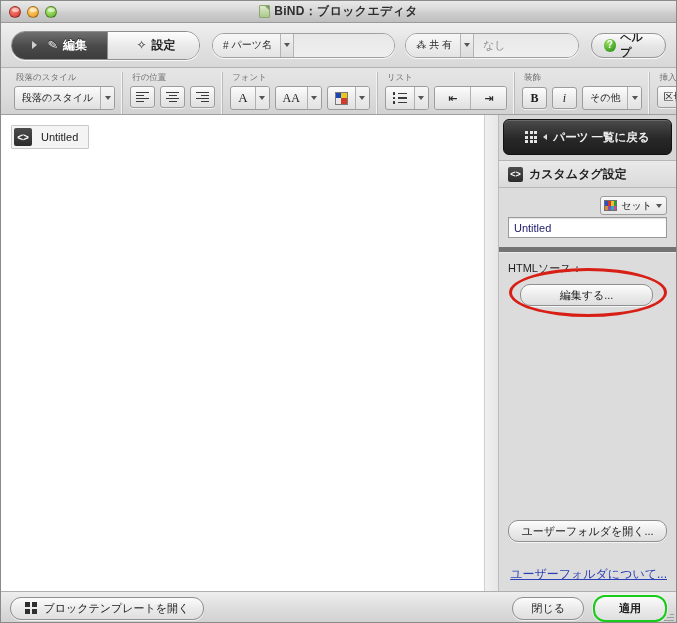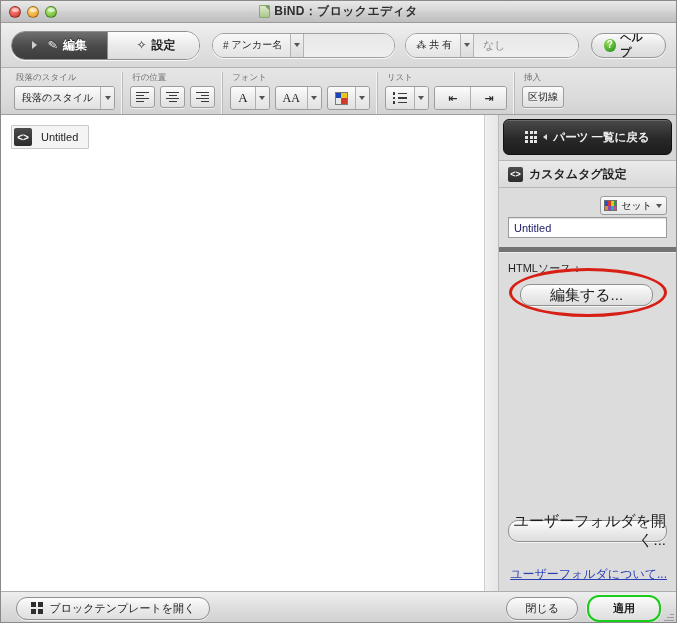--- a/index.html
+++ b/index.html
@@ -392,21 +392,21 @@
     padding: 9px 11px 16px 9px;
   }
   .html-label { font-size: 11px; color:#1f1f1f; margin-bottom: 8px; }
   .pill-btn {
     height: 20px;
     margin: 0 12px;
     border: 1px solid #8f8f8f;
     border-radius: 10px;
     background: linear-gradient(to bottom, #fdfdfd, #ececec 50%, #dedede);
     display:flex;align-items:center;justify-content:center;
-    font-size: 15px; color:#1c1c1c;
+    font-size: 11px; color:#1c1c1c;
     box-shadow: 0 1px 0 rgba(255,255,255,.7);
   }
   .annot-ellipse {
     position: absolute;
     left: 10px; top: 16px;
     width: 152px; height: 43px;
     border: 3.5px solid #d81f16;
     border-radius: 50%;
     pointer-events: none;
   }
@@ -426,21 +426,21 @@
     text-decoration: underline;
   }
 
   
   .footer {
     position: relative;
     height: 33px;
     background: linear-gradient(to bottom, #eeeeee, #dcdcdc 55%, #d0d0d0);
     border-top: 1px solid #aeaeae;
     display:flex; align-items:center;
-    padding: 0 15px;
+    padding: 0 9px;
     box-sizing: border-box;
     gap: 12px;
   }
   .foot-pill {
     display:flex;align-items:center;gap:7px;
     height: 21px; padding: 0 14px;
     border: 1px solid #8f8f8f; border-radius: 11px;
     background: linear-gradient(to bottom,#fcfcfc,#ebebeb 50%,#dfdfdf);
     font-size: 11px; color:#1c1c1c;
     box-shadow: 0 1px 0 rgba(255,255,255,.7);
@@ -499,21 +499,21 @@
       </div>
       <div class="seg off">
         <span class="gear-ico">✧</span>
         <span>設定</span>
       </div>
     </div>
 
     <div class="combo" style="width:186px; margin-left:12px;">
       <div class="combo-btn">
         <span>#</span>
-        <span>アンカー名</span>
+        <span>パーツ名</span>
       </div>
       <div class="combo-caret">
           <i class="caret"></i>
         </div>
       <div class="combo-field"></div>
     </div>
 
     <div class="combo" style="width:176px; margin-left:10px;">
       <div class="combo-btn">
         <span>⁂</span>
@@ -634,20 +634,33 @@
           <div>
               <span class="indent-ico">⇤</span>
             </div>
           <div>
               <span class="indent-ico">⇥</span>
             </div>
         </div>
       </div>
     </div>
 
+    <div class="grp sep">
+      <div class="grp-label">装飾</div>
+      <div class="grp-row">
+        <div class="btn" style="min-width:25px;font-weight:bold;font-family:'Liberation Serif',serif;font-size:12px;">B</div>
+        <div class="btn" style="min-width:25px;font-style:italic;font-family:'Liberation Serif',serif;font-size:12px;">i</div>
+        <div class="btn-split">
+          <div class="bs-main">その他</div>
+          <div class="bs-caret">
+              <i class="caret"></i>
+            </div>
+        </div>
+      </div>
+    </div>
 
     <div class="grp sep">
       <div class="grp-label">挿入</div>
       <div class="grp-row">
         <div class="btn">区切線</div>
 
       </div>
     </div>
 
   </div>

